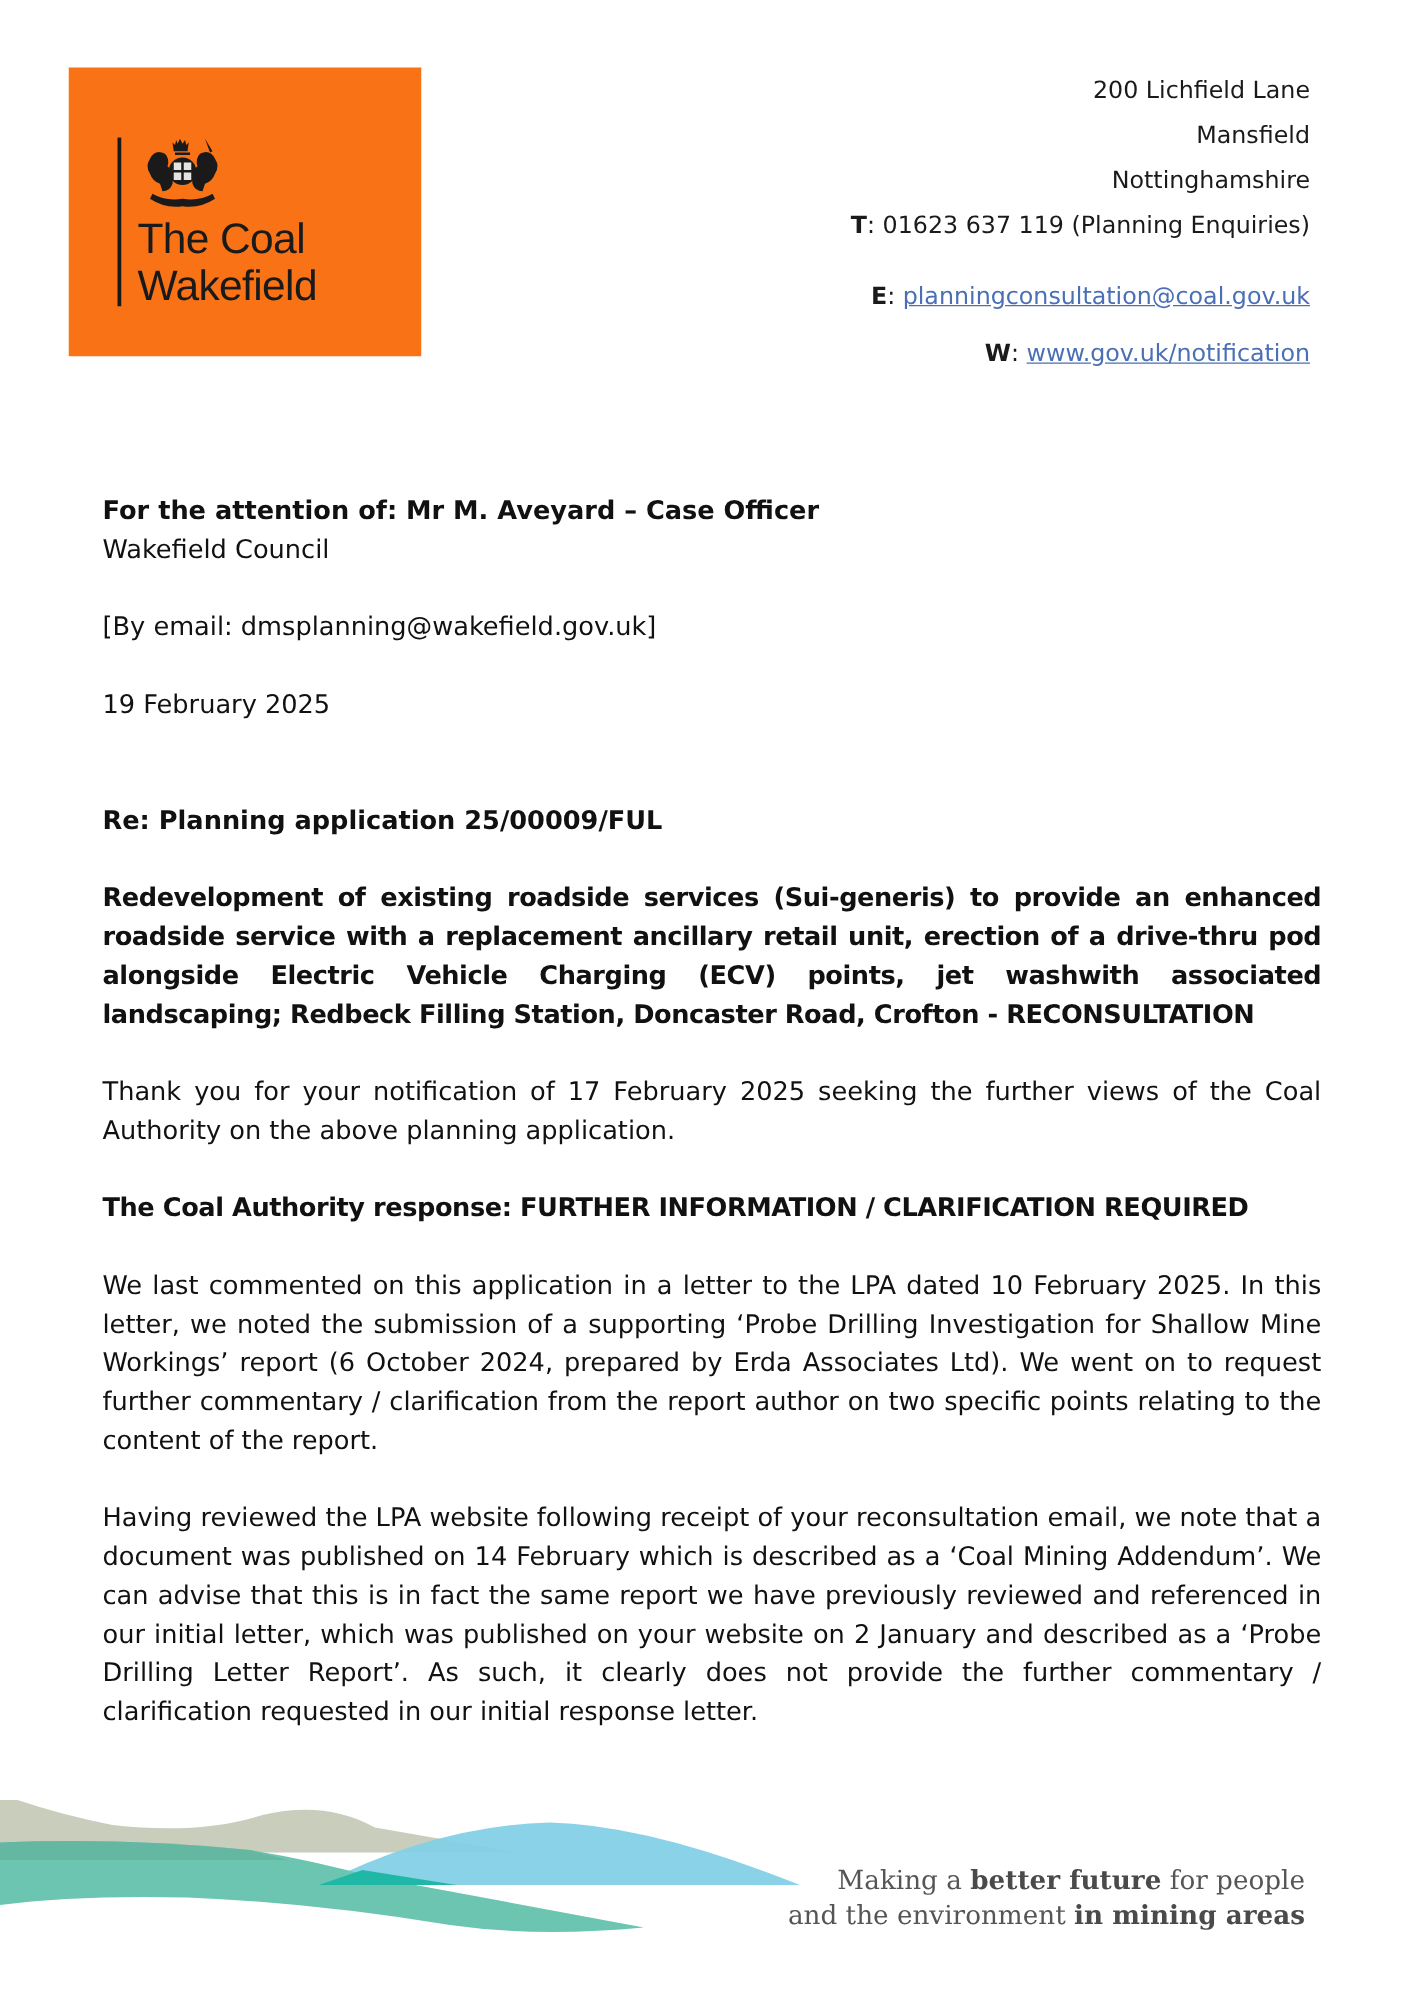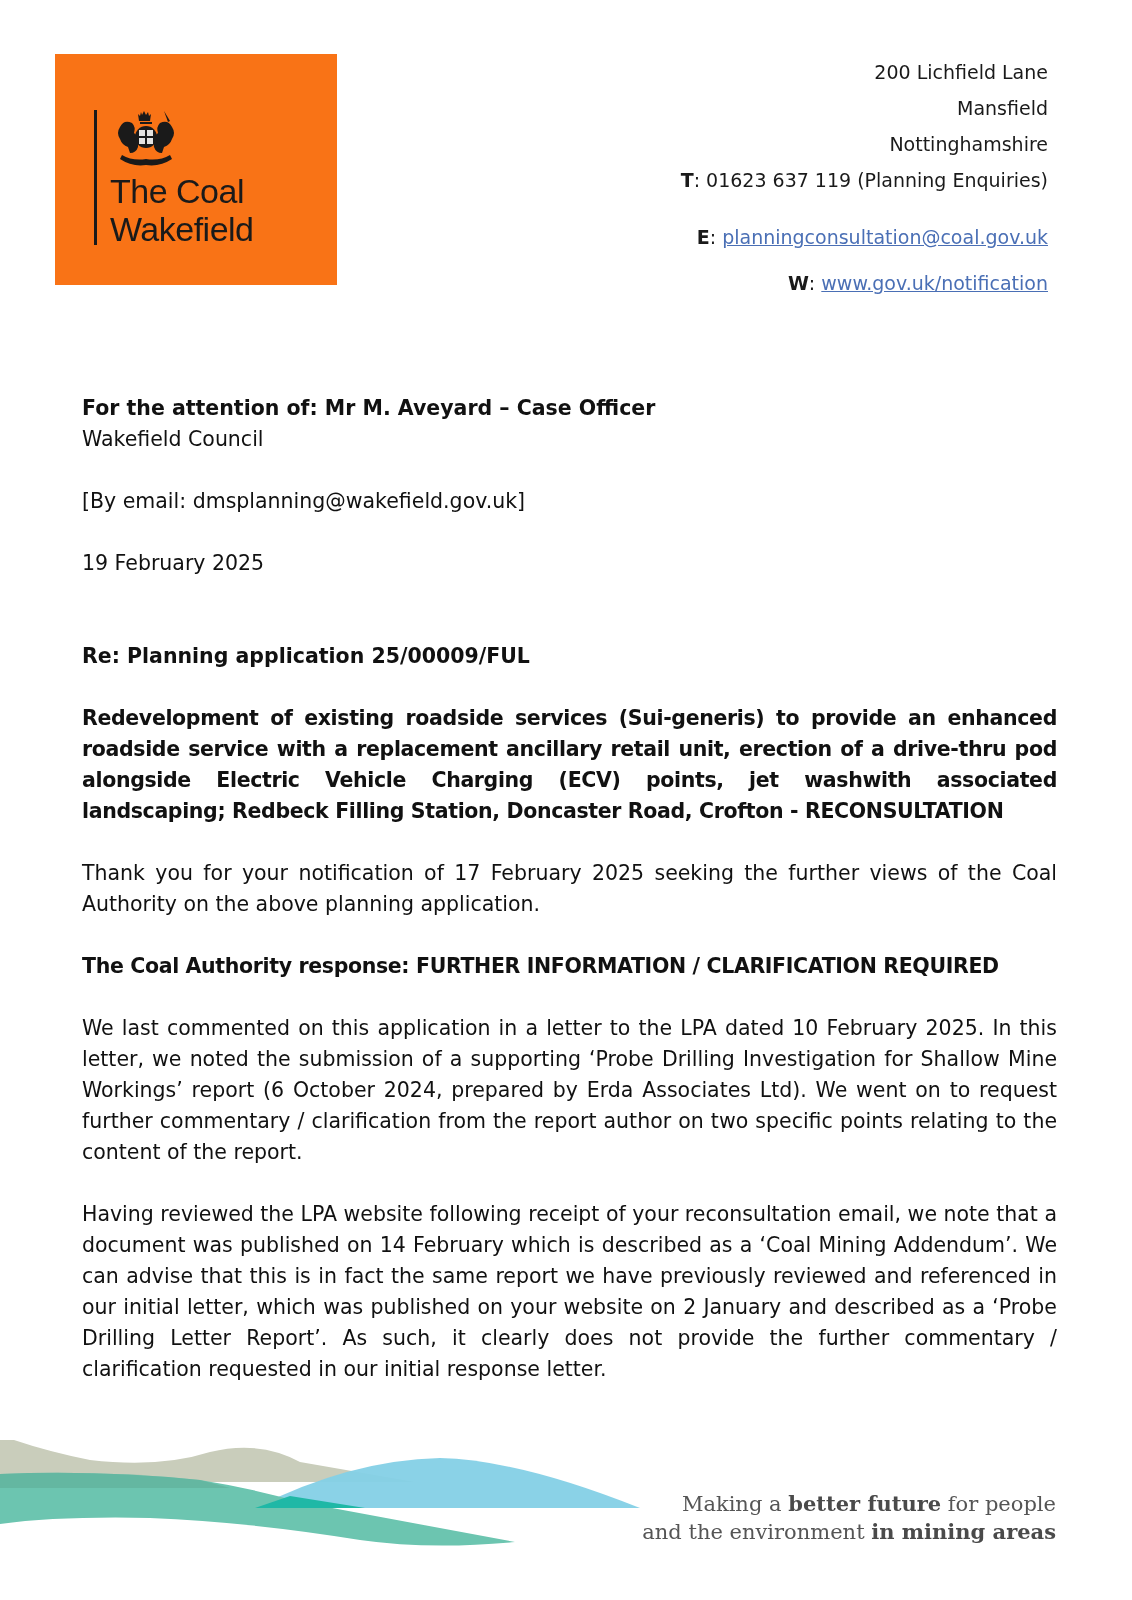--- a/index.html
+++ b/index.html
@@ -35,21 +35,21 @@
       font-size: 20.5px; line-height: 31px; color: #111111; margin-top: 23px;
     }
     .content p { margin: 0; }
     .gap { height: 31px; }
     .bold { font-weight: bold; }
     .justify { text-align: justify; text-align-last: left; }
     .tight { letter-spacing: -0.35px; }
 
     .footer-waves { position: absolute; left: 0; top: 1440px; width: 660px; height: 120px; }
     .tagline {
-      position: absolute; right: 76px; top: 1490px; text-align: right;
+      position: absolute; right: 88px; top: 1490px; text-align: right;
       font-family: "DejaVu Serif", serif; font-size: 21px; line-height: 27px; color: #555555;
     }
     .tagline b { color: #4a4a4a; }
   </style>
 </head>
 <body>
 
 <div class="logo-box">
   <div class="logo-rule"></div>
   <svg class="logo-crest" viewBox="0 0 68 58">

